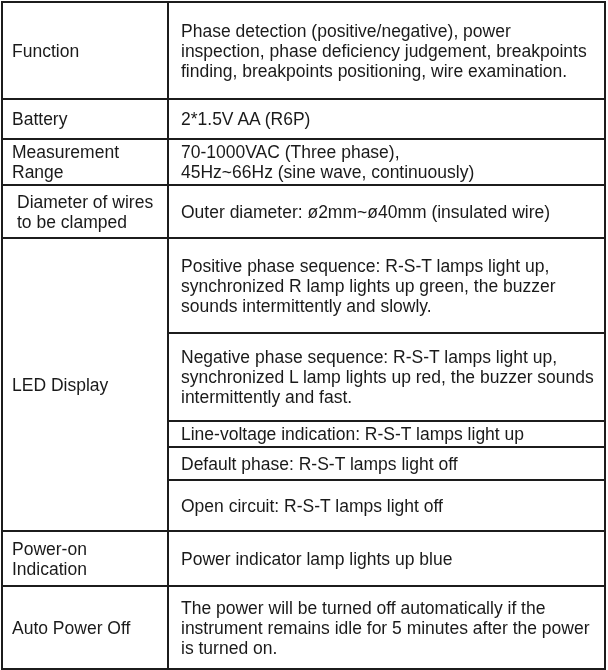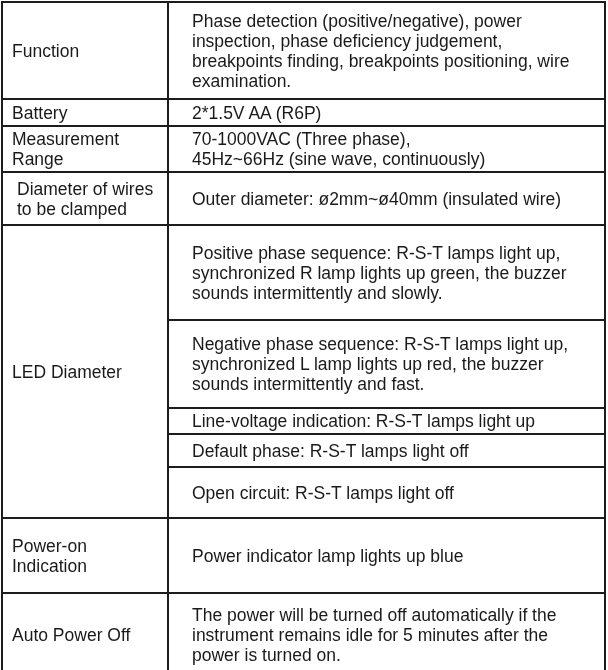--- a/index.html
+++ b/index.html
@@ -13,41 +13,41 @@
     line-height: 20px;
     color: #1a1a1a;
     table-layout: fixed;
   }
   .spec-table td {
     border: 2px solid #1c1c1c;
     vertical-align: middle;
     padding: 2px 8px 2px 9px;
   }
   .spec-table td.label { width: 148px; padding-left: 9px; margin-top: 12px; }
-  .spec-table td.value { padding-left: 23px; margin-top: 16px; }
+  .spec-table td.value { padding-left: 12px; margin-top: 16px; }
   .label .lbl-line { display: block; }
 </style>
 </head>
 <body>
 
 <table class="spec-table">
   <colgroup>
     <col style="width:166px">
     <col>
   </colgroup>
   <tbody>
 
     <tr style="height:97px">
       <td class="label">
         <span class="lbl-line">Function</span>
       </td>
       <td class="value">Phase detection (positive/negative), power inspection, phase deficiency judgement, breakpoints finding, breakpoints positioning, wire examination.</td>
     </tr>
 
-    <tr style="height:27px">
+    <tr style="height:40px">
       <td class="label">
         <span class="lbl-line">Battery</span>
       </td>
       <td class="value">2*1.5V AA (R6P)</td>
     </tr>
 
     <tr style="height:44px">
       <td class="label">
         <span class="lbl-line">Measurement</span>
         <span class="lbl-line">Range</span>
@@ -59,38 +59,38 @@
     <tr style="height:53px">
       <td class="label" style="padding-left:14px">
         <span class="lbl-line">Diameter of wires</span>
         <span class="lbl-line">to be clamped</span>
       </td>
       <td class="value">Outer diameter: ø2mm~ø40mm (insulated wire)</td>
     </tr>
 
     <tr style="height:95px">
       <td class="label" rowspan="5">
-        <span class="lbl-line">LED Diameter</span>
+        <span class="lbl-line">LED Display</span>
       </td>
       <td class="value">Positive phase sequence: R-S-T lamps light up, synchronized R lamp lights up green, the buzzer sounds intermittently and slowly.</td>
     </tr>
     <tr style="height:88px">
       <td class="value">Negative phase sequence: R-S-T lamps light up, synchronized L lamp lights up red, the buzzer sounds intermittently and fast.</td>
     </tr>
     <tr style="height:17px">
       <td class="value">Line-voltage indication: R-S-T lamps light up</td>
     </tr>
     <tr style="height:33px">
       <td class="value">Default phase: R-S-T lamps light off</td>
     </tr>
     <tr style="height:51px">
       <td class="value">Open circuit: R-S-T lamps light off</td>
     </tr>
 
-    <tr style="height:75px">
+    <tr style="height:55px">
       <td class="label">
         <span class="lbl-line">Power-on</span>
         <span class="lbl-line">Indication</span>
       </td>
       <td class="value">Power indicator lamp lights up blue</td>
     </tr>
 
     <tr style="height:83px">
       <td class="label">
         <span class="lbl-line">Auto Power Off</span>

